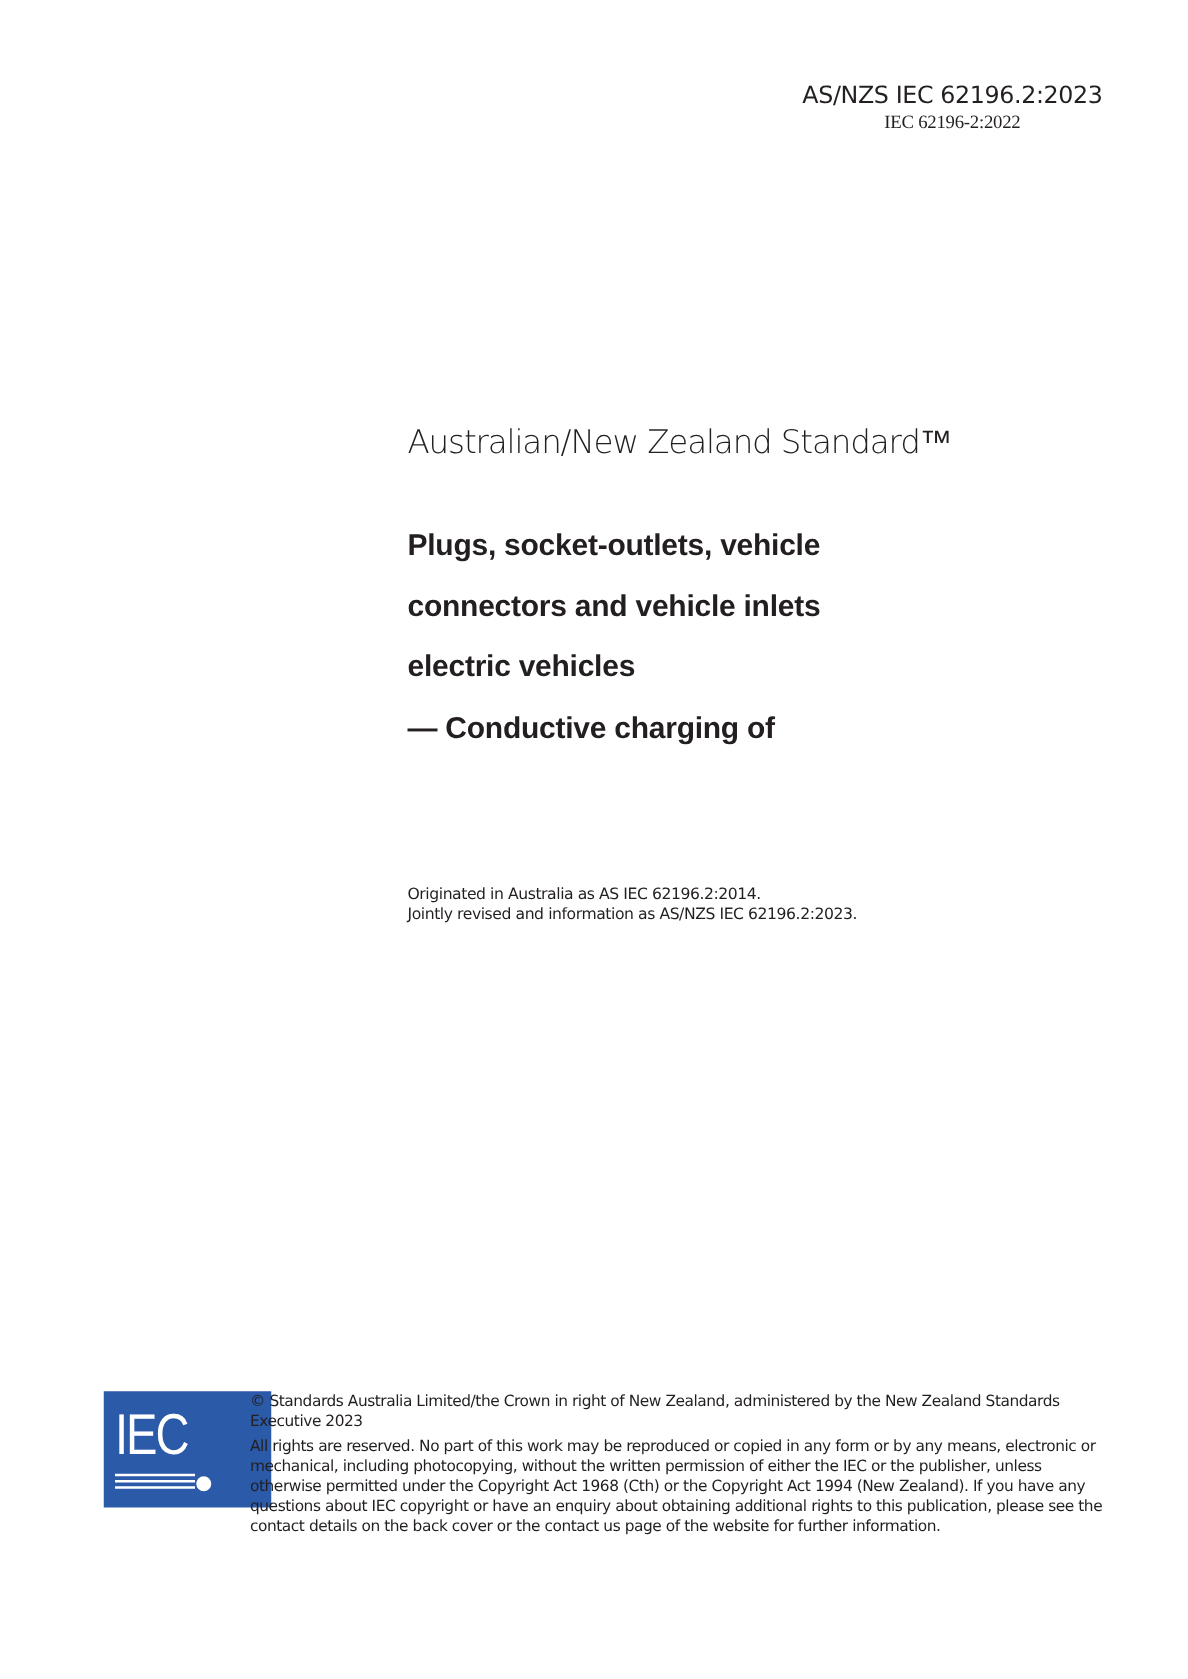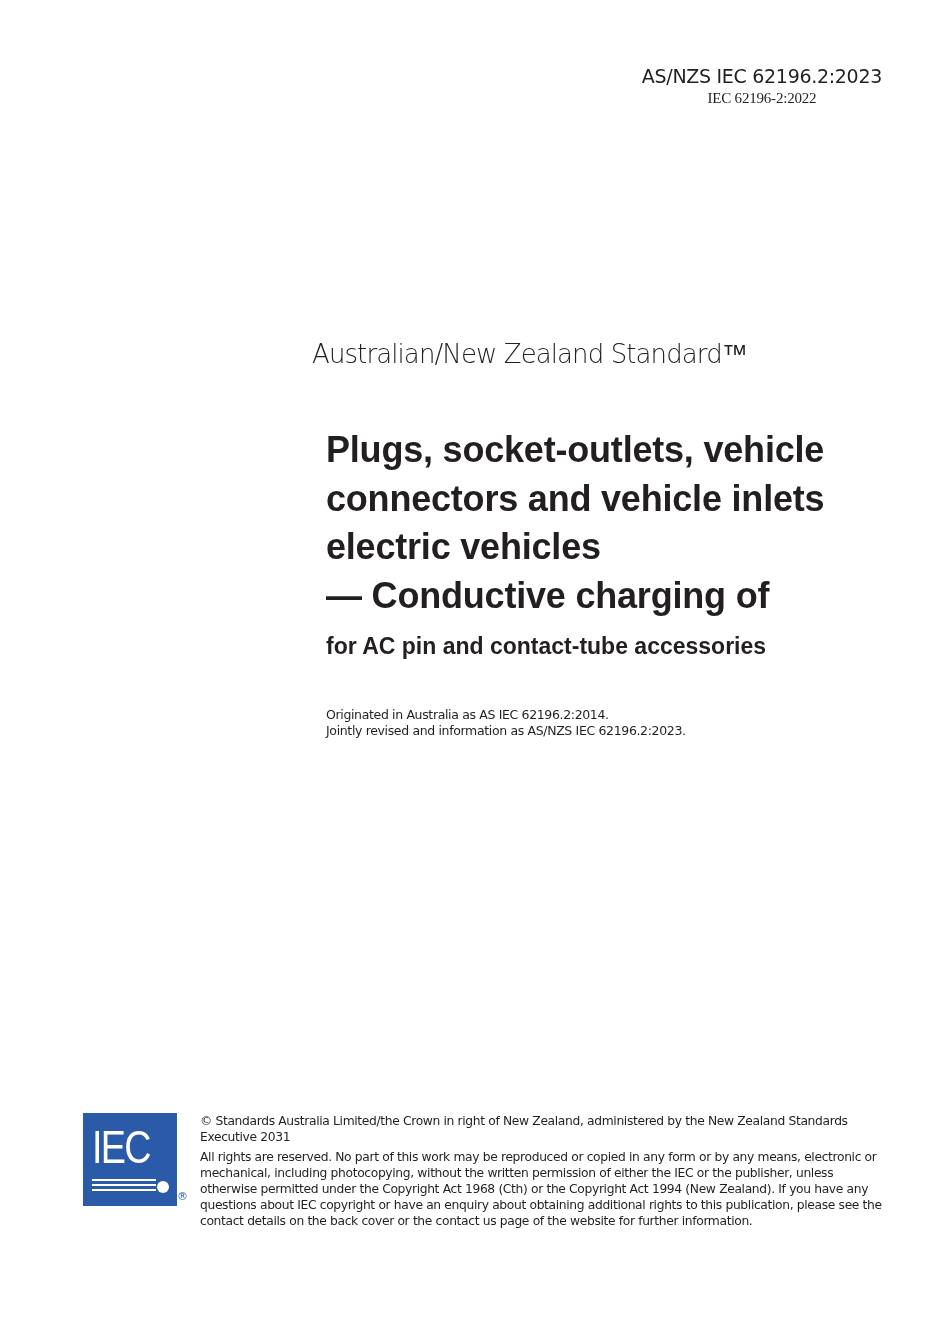--- a/index.html
+++ b/index.html
@@ -2,29 +2,29 @@
 <html><head>
   <meta charset="utf-8">
   <style>
     html, body { margin: 0; padding: 0; background: #ffffff; }
     body { width: 950px; height: 1343px; position: relative; overflow: hidden; color: #231f20; }
 
     .designation { position: absolute; right: 68px; top: 64px; text-align: center; }
     .designation .main { font-family: "DejaVu Sans", sans-serif; font-size: 19px; line-height: 24px; letter-spacing: -0.3px; }
     .designation .sub { font-family: Liberation Serif, serif; font-size: 15px; line-height: 20px; letter-spacing: -0.2px; }
 
-    .series { position: absolute; left: 312px; top: 337px; font-family: "DejaVu Sans", sans-serif; font-size: 26px; line-height: 34px; letter-spacing: -0.9px; font-weight: 300; }
+    .series { position: absolute; left: 326px; top: 337px; font-family: "DejaVu Sans", sans-serif; font-size: 26px; line-height: 34px; letter-spacing: -0.9px; font-weight: 300; }
 
-    .title { position: absolute; left: 326px; top: 426px; width: 580px; font-family: "Liberation Sans", sans-serif; font-weight: bold; font-size: 36px; line-height: 48.5px; letter-spacing: -0.2px; margin: 0; }
+    .title { position: absolute; left: 326px; top: 413px; width: 580px; font-family: "Liberation Sans", sans-serif; font-weight: bold; font-size: 24px; line-height: 48.5px; letter-spacing: -0.2px; margin: 0; }
 
     .subtitle { position: absolute; left: 326px; top: 631px; width: 580px; font-family: "Liberation Sans", sans-serif; font-weight: bold; font-size: 23px; line-height: 30px; margin: 0; }
 
     .origin { position: absolute; left: 326px; top: 707px; font-family: "DejaVu Sans", sans-serif; font-size: 12.5px; line-height: 16px; letter-spacing: -0.35px; }
 
-    .logo { position: absolute; left: 83px; top: 1113px; width: 94px; height: 93px; background: #2b5aa8; }
+    .logo { position: absolute; left: 83px; top: 1113px; width: 94px; height: 93px; background: #2b5aa8; padding-left: 40px; }
     .logo .txt { position: absolute; left: 9px; top: 6px; color: #fff; font-family: "Liberation Sans", sans-serif; font-size: 46px; line-height: 56px; letter-spacing: -2px; transform: scaleX(0.82); transform-origin: left top; }
     .logo .line { position: absolute; left: 9px; height: 2px; background: #fff; }
     .logo .dot { position: absolute; width: 12px; height: 12px; border-radius: 50%; background: #fff; left: 74px; top: 68px; }
     .reg { position: absolute; left: 177px; top: 1190px; font-family: "DejaVu Sans", sans-serif; font-size: 11px; color: #2b5aa8; }
 
     .copyright { position: absolute; left: 200px; top: 1113px; width: 690px; font-family: "DejaVu Sans", sans-serif; font-size: 12.3px; line-height: 16px; letter-spacing: -0.35px; }
     .copyright p { margin: 0; }
     .copyright .block2 { margin-top: 4px; }
   </style>
 </head>
@@ -38,33 +38,32 @@
 <div class="series">Australian/New Zealand Standard™</div>
 
 <h1 class="title">
   <div>Plugs, socket-outlets, vehicle</div>
   <div>connectors and vehicle inlets</div>
   <div>electric vehicles</div>
   <div>— Conductive charging of</div>
 </h1>
 
 <h2 class="subtitle">
-  <div>for AC pin and contact-tube accessories</div>
 </h2>
 
 <div class="origin">
   <div>Originated in Australia as AS IEC 62196.2:2014.</div>
   <div>Jointly revised and information as AS/NZS IEC 62196.2:2023.</div>
 </div>
 
 <div class="logo">
   <div class="txt">IEC</div>
   <div class="line" style="top:66px; width:64px;"></div>
   <div class="line" style="top:71px; width:64px;"></div>
   <div class="line" style="top:76px; width:64px;"></div>
   <div class="dot"></div>
 </div>
 <div class="reg">®</div>
 
 <div class="copyright">
-  <p>© Standards Australia Limited/the Crown in right of New Zealand, administered by the New Zealand Standards Executive 2031</p>
+  <p>© Standards Australia Limited/the Crown in right of New Zealand, administered by the New Zealand Standards Executive 2023</p>
   <p class="block2">All rights are reserved. No part of this work may be reproduced or copied in any form or by any means, electronic or mechanical, including photocopying, without the written permission of either the IEC or the publisher, unless otherwise permitted under the Copyright Act 1968 (Cth) or the Copyright Act 1994 (New Zealand). If you have any questions about IEC copyright or have an enquiry about obtaining additional rights to this publication, please see the contact details on the back cover or the contact us page of the website for further information.</p>
 </div>
 
 </body></html>

